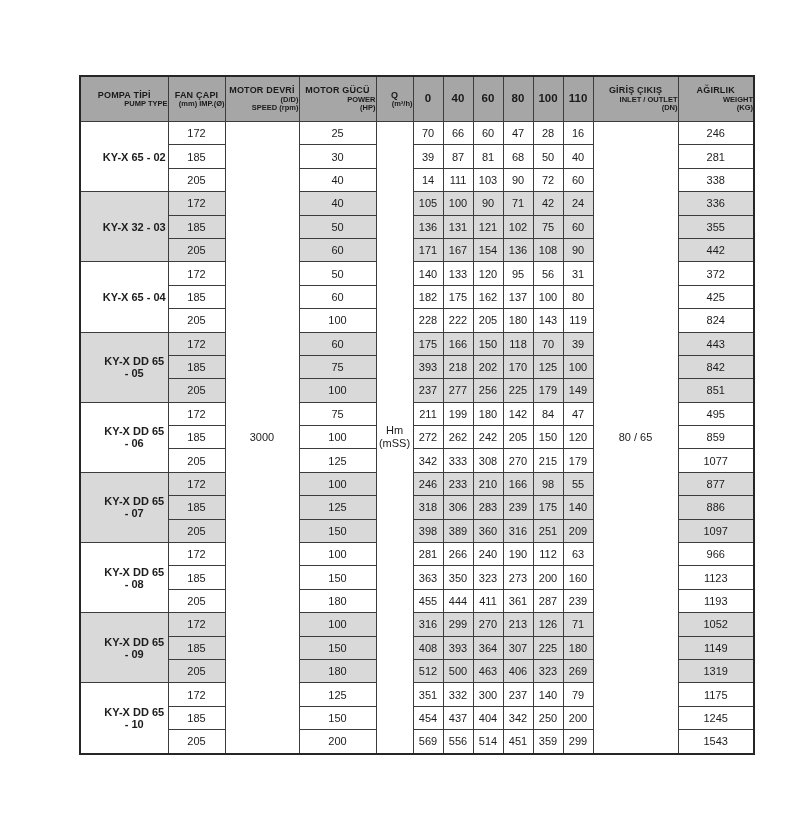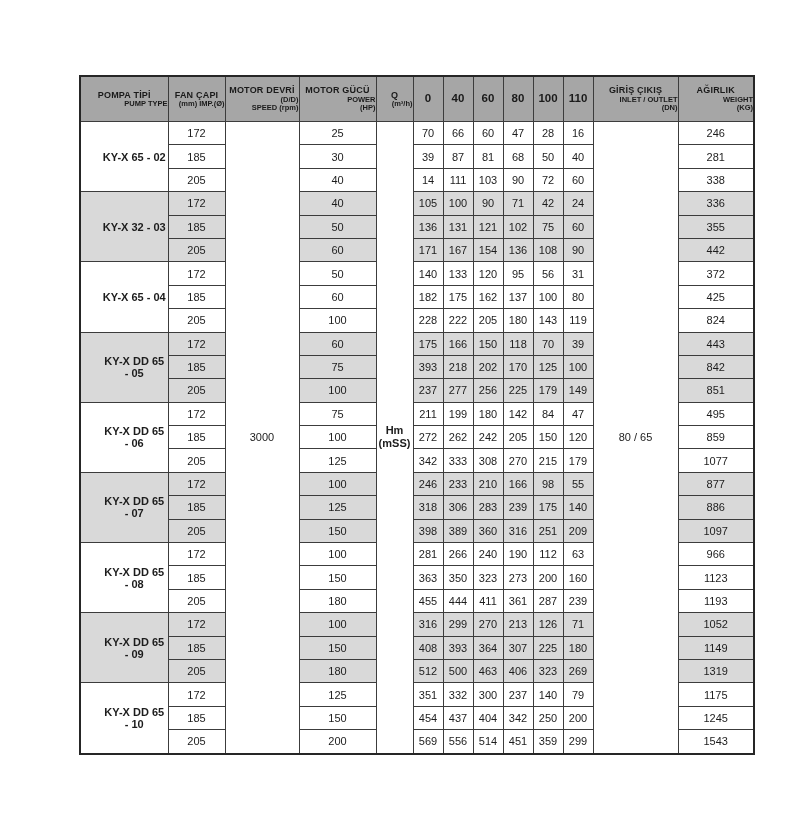--- a/index.html
+++ b/index.html
@@ -51,21 +51,21 @@
   tbody tr.shaded td { background: #d9d9d9; }
   tbody td.pump {
     font-weight: 700;
     font-size: 11px;
     padding-left: 20px;
   }
   tbody td.merged {
     background: #ffffff !important;
     font-size: 11px;
   }
-  tbody td.qunit { font-weight: 700; line-height: 1.2; margin-left: 15px; }
+  tbody td.qunit { font-weight: 400; line-height: 1.2; margin-left: 15px; }
 </style>
 </head>
 <body>
 
 <div class="page">
   <table class="spec">
     <colgroup>
       <col style="width:88px">
         <col style="width:57px">
         <col style="width:74px">

